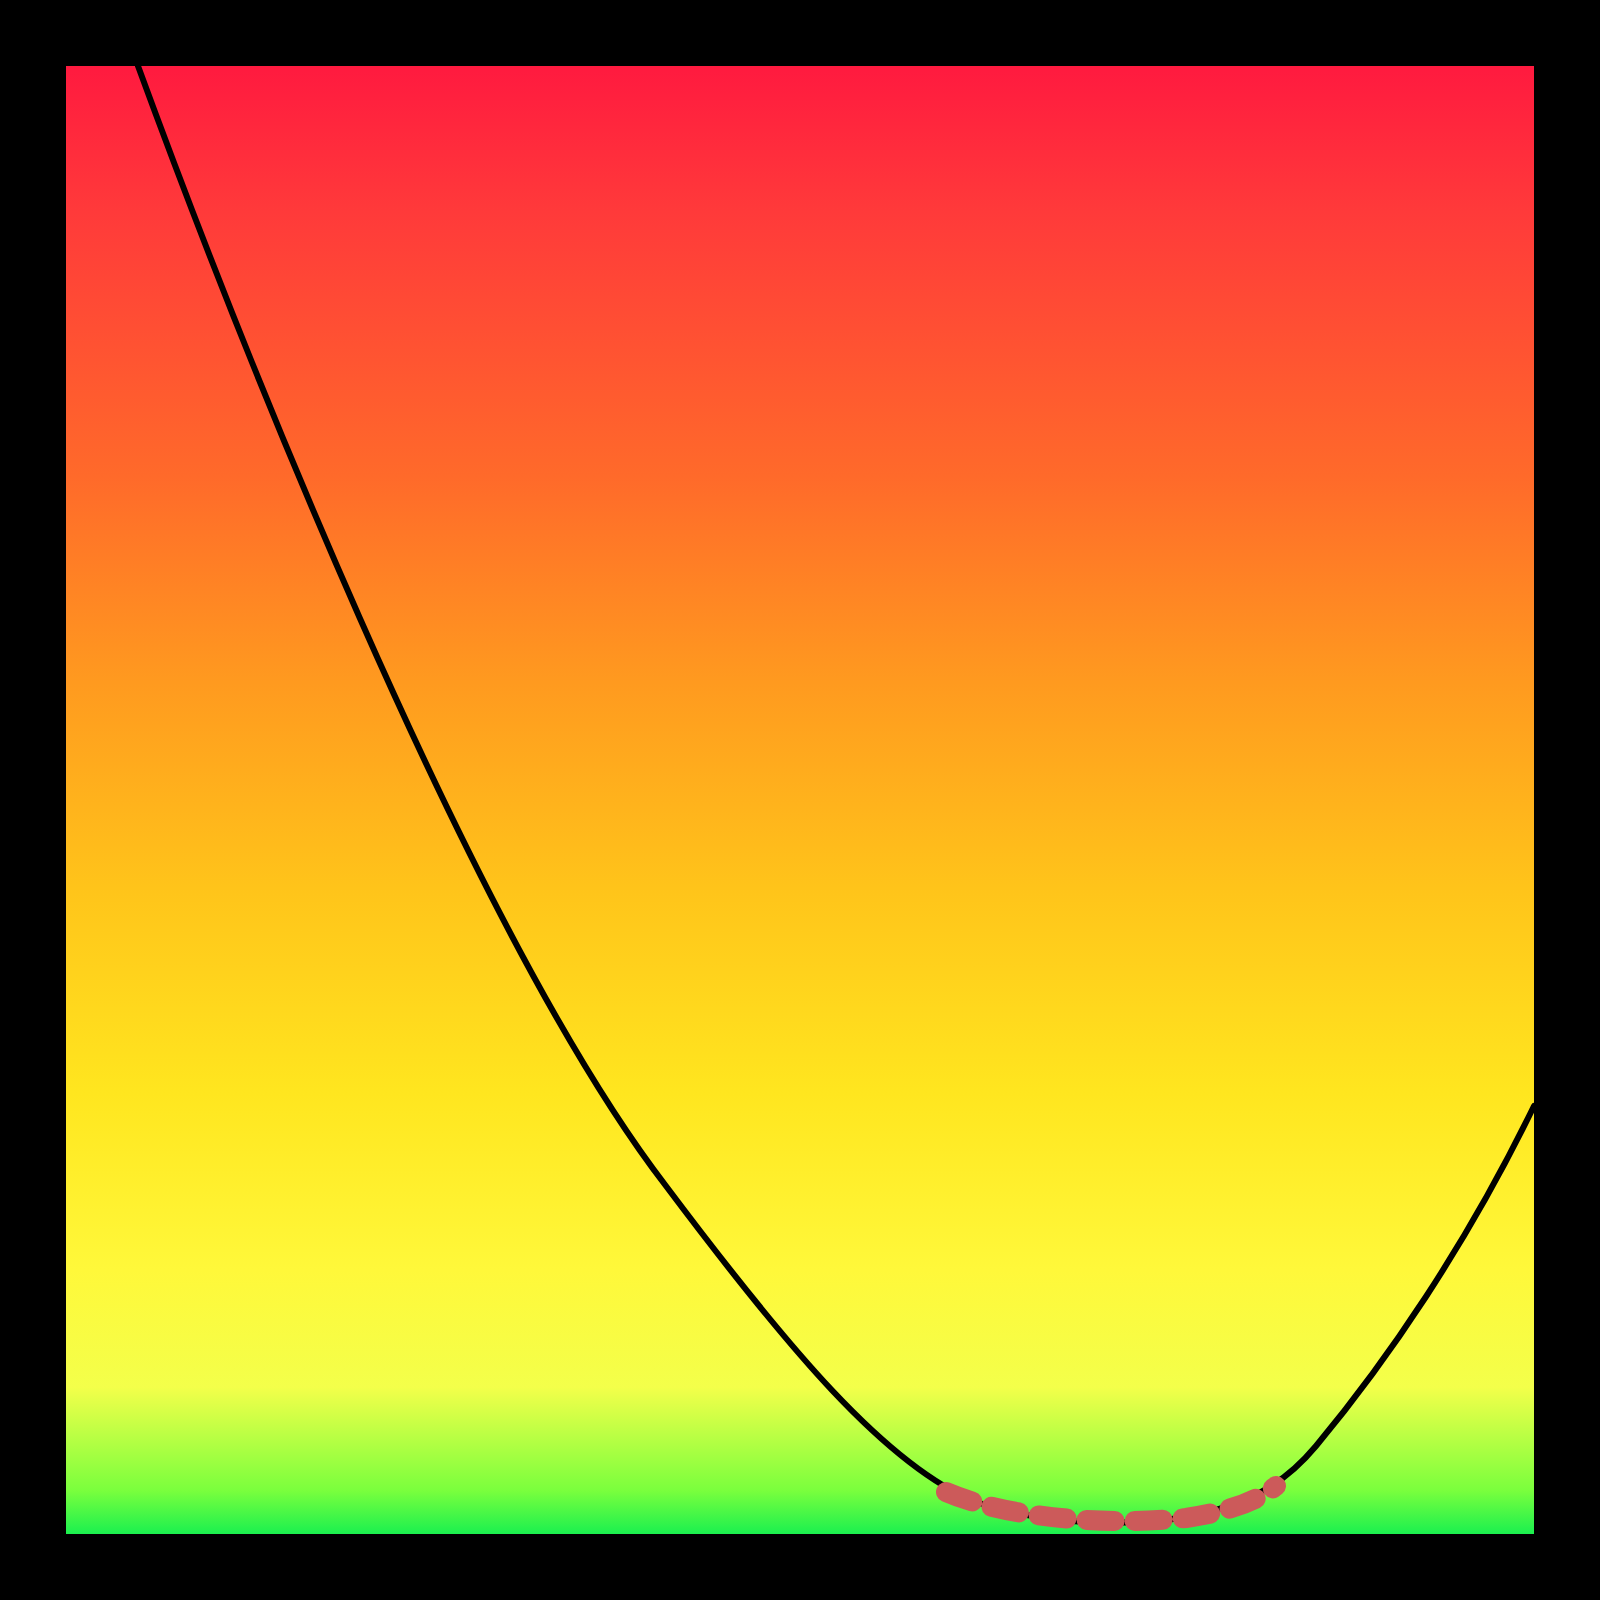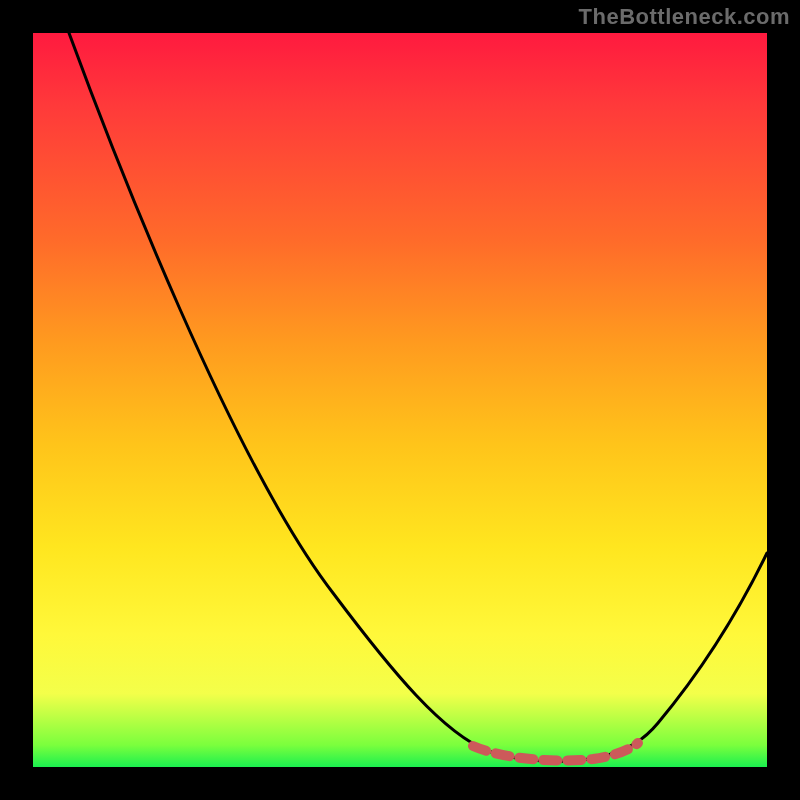--- a/index.html
+++ b/index.html
@@ -55,21 +55,20 @@
     width: 734px;
     height: 734px;
     overflow: visible;
   }
 </style>
 </head>
 <body>
 
 <div class="frame">
 
-  <div class="watermark">TheBottleneck.com</div>
 
   <div class="plot-area">
     <svg class="curve" viewBox="0 0 734 734" preserveAspectRatio="none">
       <path fill="none" stroke="#000" stroke-width="3" stroke-linecap="round" d="
               M 36 0
               C 80 120, 200 430, 300 560
               C 360 640, 410 700, 455 718
               C 490 730, 540 732, 575 722
               C 595 716, 610 708, 625 690
               C 660 648, 700 590, 734 520

